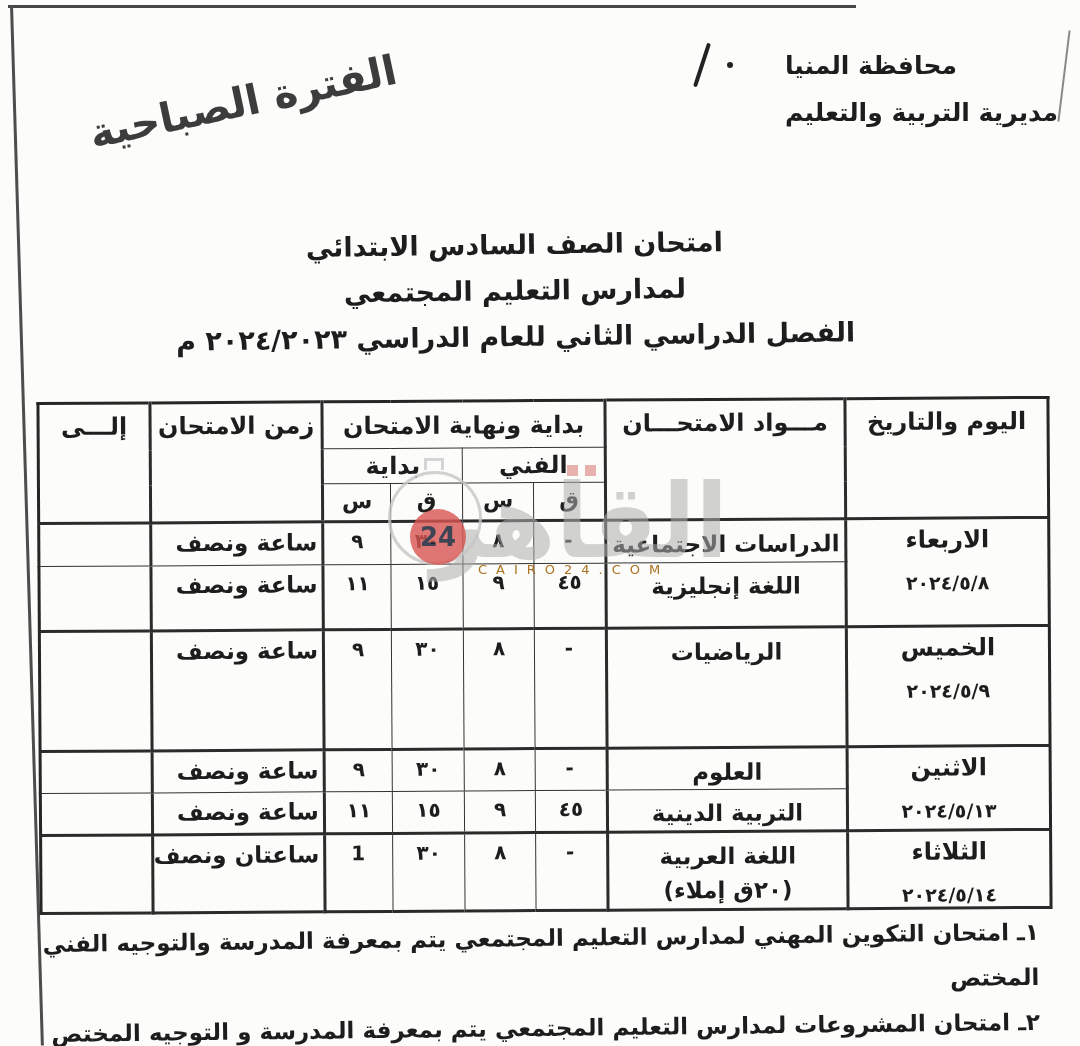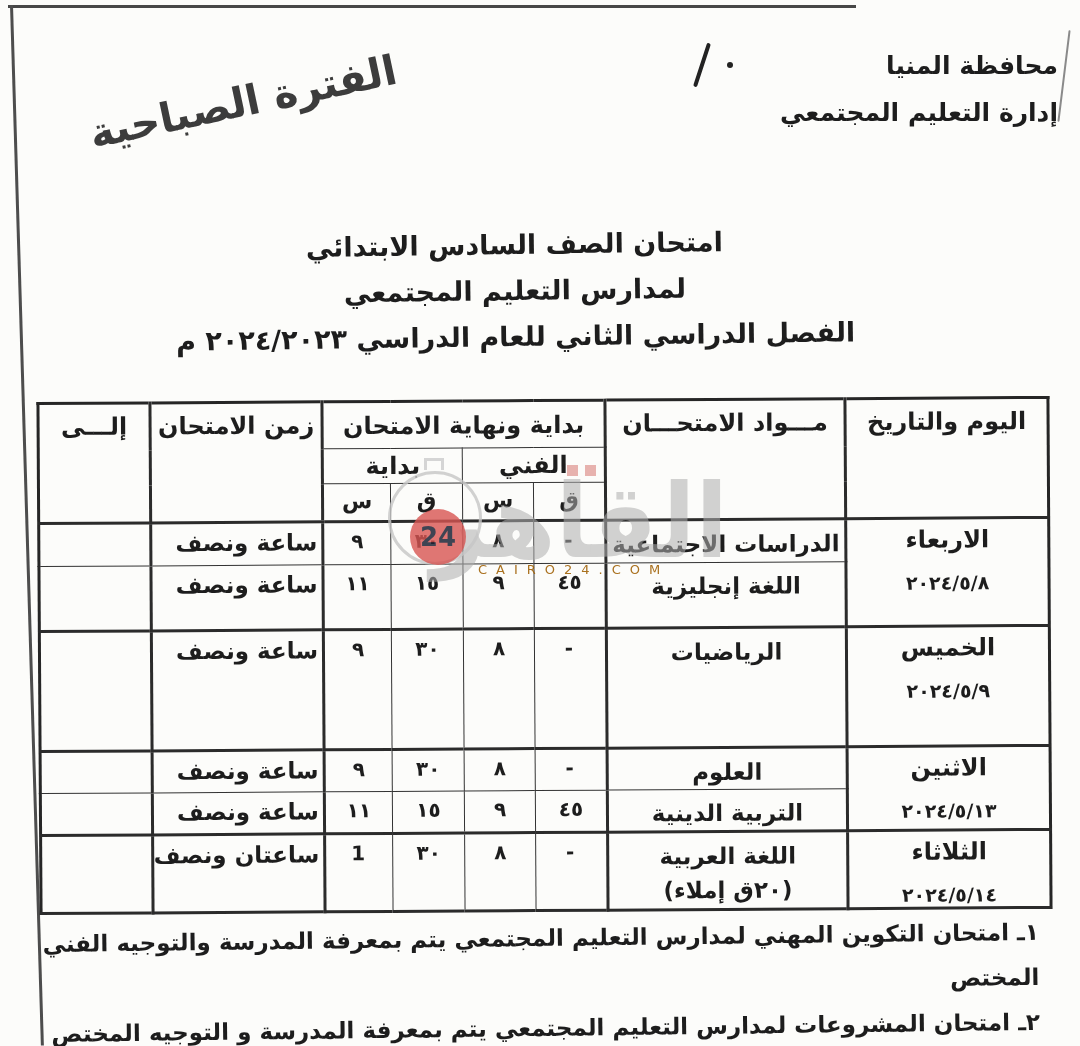--- a/index.html
+++ b/index.html
@@ -16,21 +16,21 @@
   .scan-left   { position:absolute; left:10px; top:5px; width:3px; height:1041px; background:#4d4d4d;
                  transform:rotate(-1.7deg); transform-origin:top left; }
   .scan-right  { position:absolute; left:1063px; top:30px; width:2px; height:92px; background:#8a8a8a;
                  transform:rotate(7deg); border-radius:2px; }
 
   
   .hand-stroke { position:absolute; left:700px; top:42px; width:4px; height:46px; background:#222;
                  transform:rotate(18deg); border-radius:2px; }
   .hand-dot    { position:absolute; left:727px; top:62px; width:6px; height:6px; background:#222; border-radius:50%; }
 
-  .letterhead { position:absolute; right:22px; top:42px; text-align:right; font-size:25px; line-height:47px;margin-left:24px; }
+  .letterhead { position:absolute; right:22px; top:42px; text-align:left; font-size:25px; line-height:47px;margin-left:24px; }
   .period-note { position:absolute; left:48px; top:78px; width:390px; text-align:center;
                  font-size:41px; color:#3c3c3c; transform:rotate(-12deg); letter-spacing:1px; }
 
   .doc-title { position:absolute; left:150px; top:222px; width:730px; text-align:center;
                font-size:27px; line-height:46px; transform:rotate(-0.8deg); }
 
   
   .table-wrap { position:absolute; left:38px; top:399px; transform:rotate(-0.35deg); }
   table { border-collapse:collapse; direction:rtl; table-layout:fixed; width:1010px;
           border:3.5px solid #262626; }
@@ -74,21 +74,21 @@
 
   <div class="scan-top"></div>
   <div class="scan-left"></div>
   <div class="scan-right"></div>
 
   <div class="hand-stroke"></div>
   <div class="hand-dot"></div>
 
   <div class="letterhead">
     <div>محافظة المنيا</div>
-    <div>إدارة التعليم المجتمعي</div>
+    <div>مديرية التربية والتعليم</div>
   </div>
 
   <div class="period-note">الفترة الصباحية</div>
 
   <div class="doc-title">
     <div>امتحان الصف السادس الابتدائي</div>
     <div>لمدارس التعليم المجتمعي</div>
     <div>الفصل الدراسي الثاني للعام الدراسي ٢٠٢٤/٢٠٢٣ م</div>
   </div>
 

